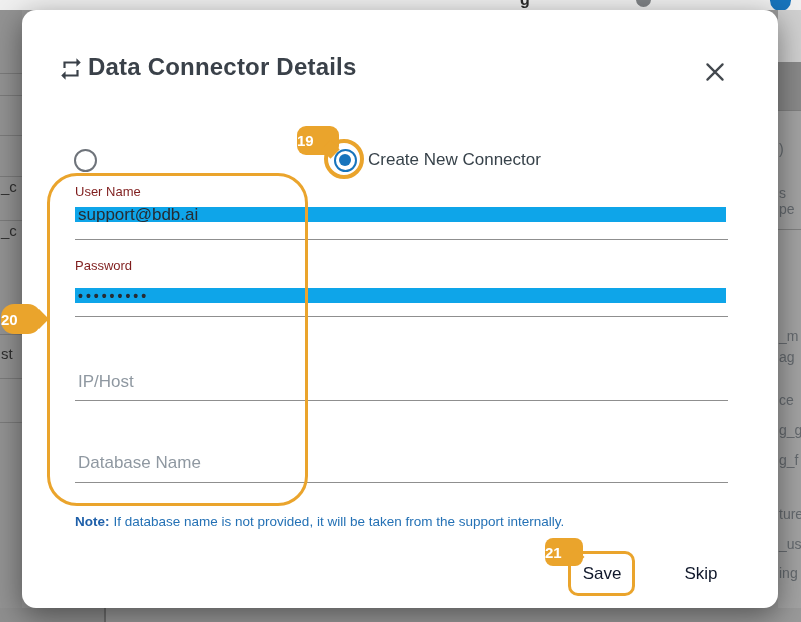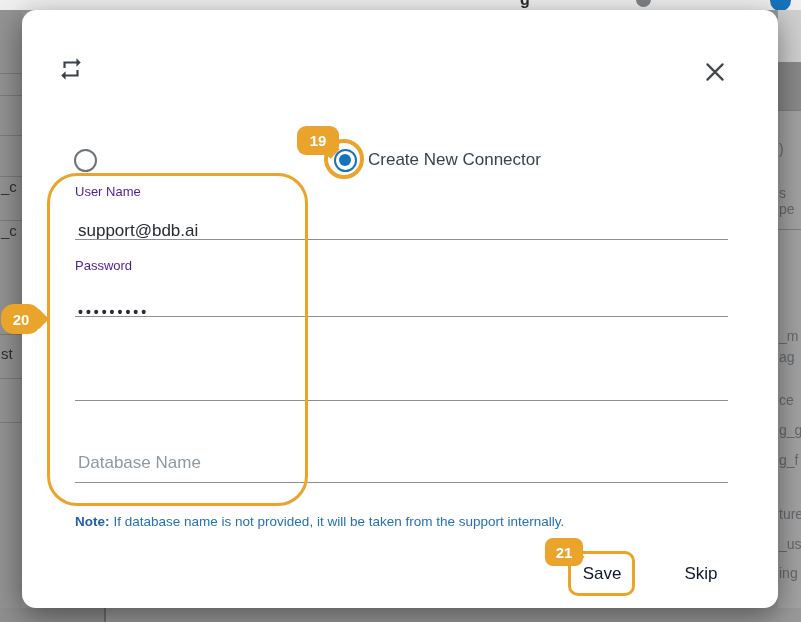--- a/index.html
+++ b/index.html
@@ -37,24 +37,24 @@
                display:flex; align-items:center; justify-content:center; background:none; border:none; }
 
   .context-label { position:absolute; left:58px; top:121px; font-size:15px; font-weight:500; color:#f09d4c; }
 
   .radio-row-label { position:absolute; top:150px; font-size:17px; font-weight:500; color:#37424a; }
   .radio-circle { position:absolute; top:149px; width:23px; height:23px; border-radius:50%; background:#fff; cursor:pointer; }
   .radio-off { left:74px; border:2.5px solid #6e737a; }
   .radio-on { left:334px; border:2.5px solid #1774bc; }
   .radio-on .dot { position:absolute; left:3px; top:3px; width:12px; height:12px; border-radius:50%; background:#1774bc; }
 
-  .field-label { position:absolute; left:75px; font-size:13px; color:#4c1d95; }
+  .field-label { position:absolute; left:75px; font-size:13px; color:#7f1d1d; }
   .field-input { position:absolute; left:75px; width:651px; border:none; outline:none;
                  font-family:"Liberation Sans", sans-serif; font-size:17px; color:#262c33; padding:0 0 0 3px; }
-  .filled { background:#ffffff; height:25px;margin-top:11px; }
+  .filled { background:#0ea5e9; height:15px; }
   .empty { background:transparent; height:28px; font-size:17px; }
   .empty::placeholder { color:#8f98a1; opacity:1; }
   .pw { letter-spacing:3px; font-size:14px; font-weight:700; }
   .underline { position:absolute; left:75px; width:653px; height:1px; background:#8f8f8f; }
 
   .note { position:absolute; left:75px; top:514px; font-size:13.5px; color:#2471b5; }
   .note b { font-weight:700; color:#1e5fa9; margin-right:4px; }
 
   .text-btn { position:absolute; top:556px; height:36px; background:none; border:none; cursor:pointer;
               font-family:"Liberation Sans", sans-serif; font-size:17px; font-weight:500; color:#0f172a; }
@@ -62,21 +62,21 @@
   .skip-btn { left:674px; width:54px; }
 
   
   .bracket { position:absolute; left:47px; top:173px; width:261px; height:333px;
              border:3px solid #eaa42c; border-radius:30px; pointer-events:none; }
   .ring { position:absolute; left:324px; top:139px; width:40px; height:40px; border-radius:50%;
           border:4px solid #eaa42c; pointer-events:none; }
   .save-box { position:absolute; left:568px; top:551px; width:67px; height:45px;
               border:3.5px solid #eaa42c; border-radius:10px; pointer-events:none; }
   .badge { position:absolute; background:#eaa42c; color:#fff; font-weight:700; font-size:15px;
-           display:flex; align-items:center; justify-content:center; pointer-events:none; }
+           display:flex; align-items:center; justify-content:flex-start; pointer-events:none; }
   .badge .tail { position:absolute; background:#eaa42c; transform:rotate(45deg); }
   .badge-19 { left:297px; top:126px; width:42px; height:29px; border-radius:9px; }
   .badge-19 .tail { width:13px; height:13px; left:27px; top:17px; }
   .badge-20 { left:1px; top:304px; width:40px; height:30px; border-radius:13px; }
   .badge-20 .tail { width:14px; height:14px; left:31px; top:8px; }
   .badge-21 { left:545px; top:538px; width:38px; height:28px; border-radius:8px; }
   .badge-21 .tail { width:12px; height:12px; left:25px; top:13px; }
 </style>
 </head>
 <body>
@@ -125,20 +125,21 @@
     <div class="vline"></div>
   </div>
 
   <div class="modal"></div>
 
   <span class="title-icon">
     <svg viewBox="0 0 24 24" width="26" height="26">
         <path fill="#3a4149" d="M7 7h10v3l4-4-4-4v3H5v6h2V7zm10 10H7v-3l-4 4 4 4v-3h12v-6h-2v4z"></path>
       </svg>
   </span>
+  <div class="title">Data Connector Details</div>
 
   <button class="close-btn">
     <svg viewBox="0 0 24 24" width="26" height="26">
         <path d="M5 5 L19 19 M19 5 L5 19" stroke="#43484e" stroke-width="2.1" fill="none" stroke-linecap="round"></path>
       </svg>
   </button>
 
 
   <div class="radio-circle radio-off"></div>
 
@@ -148,20 +149,21 @@
   <div class="radio-row-label" style="left:368px">Create New Connector</div>
 
   <div class="field-label" style="top:184px">User Name</div>
   <input class="field-input filled" style="top: 207px;" type="text" value="support@bdb.ai">
   <div class="underline" style="top:239px"></div>
 
   <div class="field-label" style="top:258px">Password</div>
   <input class="field-input filled pw" style="top: 288px;" type="text" value="•••••••••">
   <div class="underline" style="top:316px"></div>
 
+  <input class="field-input empty" style="top: 368px;" type="text" placeholder="IP/Host">
   <div class="underline" style="top:400px"></div>
 
   <input class="field-input empty" style="top: 449px;" type="text" placeholder="Database Name">
   <div class="underline" style="top:482px"></div>
 
   <div class="note"><b>Note:</b><span>If database name is not provided, it will be taken from the support internally.</span></div>
 
   <button class="text-btn save-btn">Save</button>
   <button class="text-btn skip-btn">Skip</button>
 

